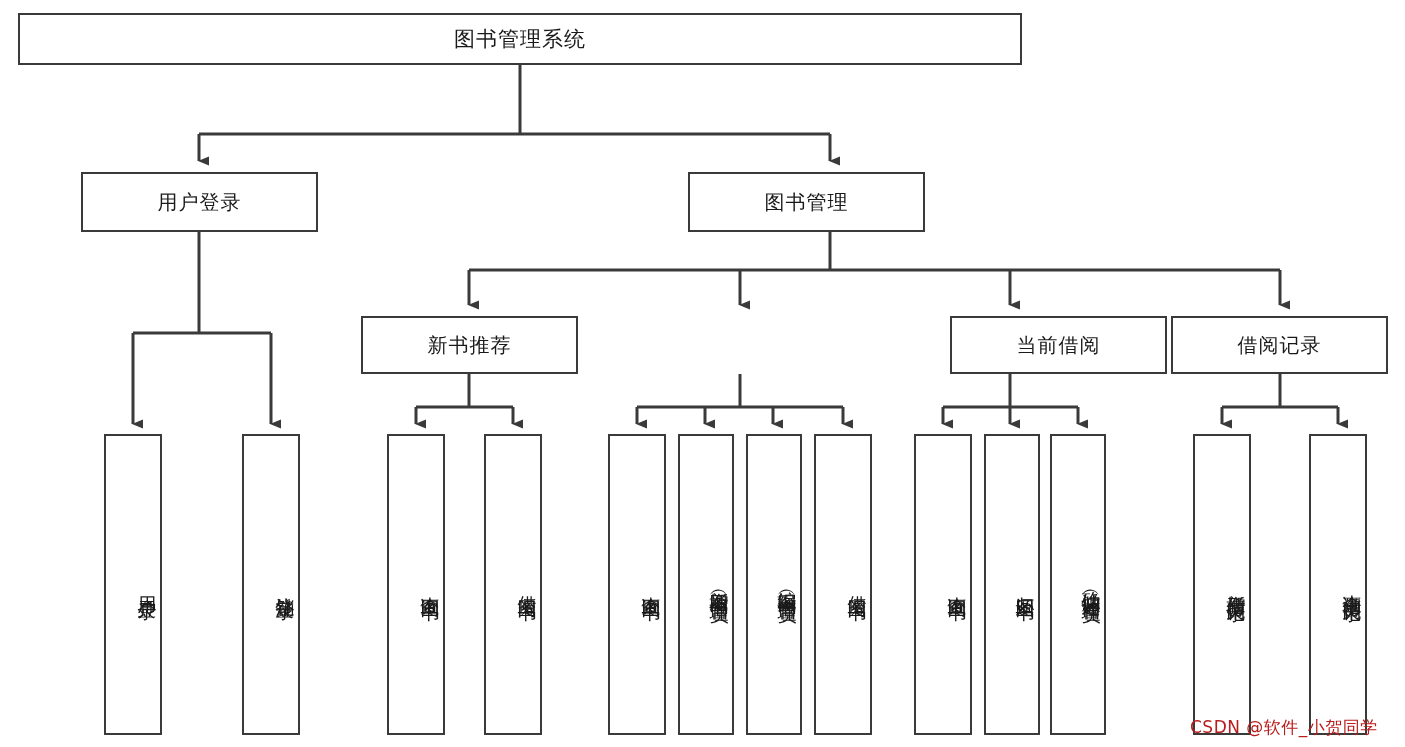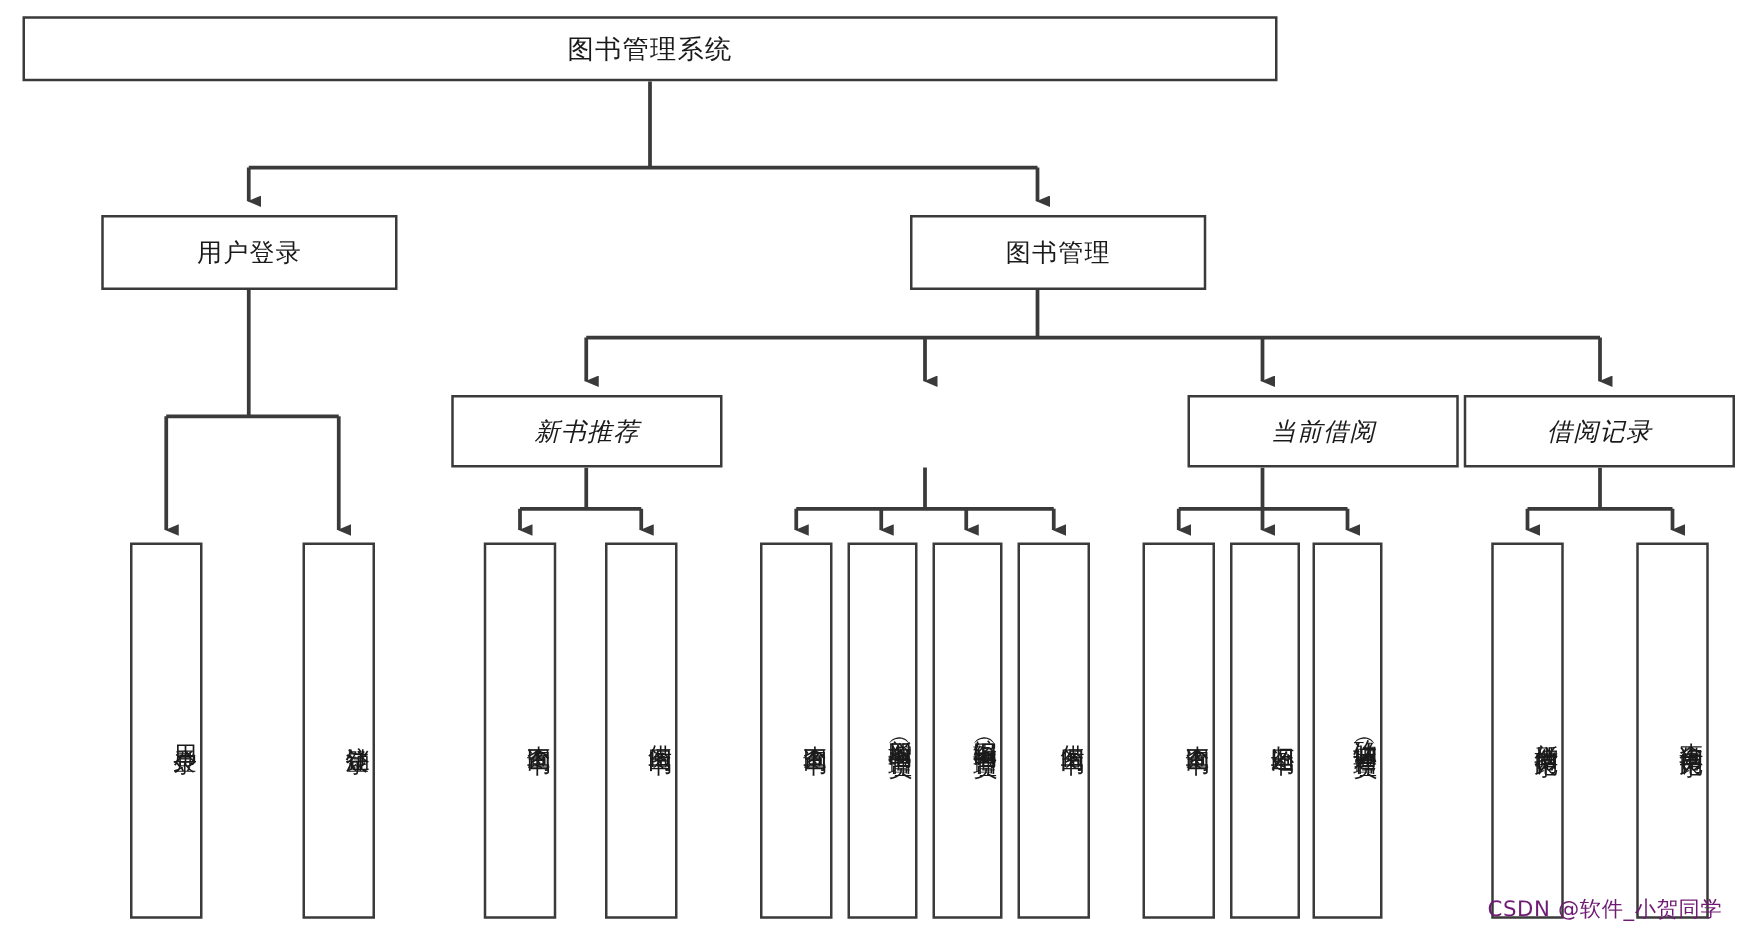--- a/index.html
+++ b/index.html
@@ -40,42 +40,41 @@
     font-size: 21px;
     letter-spacing: 1px;
   }
   .node.level1 {
     font-size: 20px;
     letter-spacing: 1px;
   }
   .node.level2 {
     font-size: 20px;
     letter-spacing: 1px;
-    font-style: italic;
   }
   .node.leaf {
     writing-mode: vertical-rl;
     text-orientation: upright;
     font-size: 19px;
     line-height: 1.35;
     letter-spacing: 2px;
     padding: 6px 0;
     align-items: flex-start;
     justify-content: center;
   }
   .node.leaf > span {
     writing-mode: vertical-rl;
     text-orientation: upright;
     display: block;
     max-height: 100%;
   }
   .watermark {
     position: absolute;
     font-size: 17px;
-    color: #701a75;
+    color: #b91c1c;
     white-space: nowrap;
     letter-spacing: 0.5px;
   }
 </style>
 </head>
 <body>
 
 <div id="canvas">
 
   <svg id="edges" viewBox="0 0 1405 747" xmlns="http://www.w3.org/2000/svg">
@@ -128,21 +127,21 @@
     </g>
   </svg>
 
   <div class="node root" style="left:18px; top:13px; width:1004px; height:52px;">
     <span>图书管理系统</span>
   </div>
 
   <div class="node level1" style="left:81px; top:172px; width:237px; height:60px;">
     <span>用户登录</span>
   </div>
-  <div class="node level1" style="left:728px; top:172px; width:237px; height:60px;text-align:right;">
+  <div class="node level1" style="left:688px; top:172px; width:237px; height:60px;text-align:right;">
     <span>图书管理</span>
   </div>
 
   <div class="node level2" style="left:361px; top:316px; width:217px; height:58px;">
     <span>新书推荐</span>
   </div>
   <div class="node level2" style="left:950px; top:316px; width:217px; height:58px;">
     <span>当前借阅</span>
   </div>
   <div class="node level2" style="left:1171px; top:316px; width:217px; height:58px;text-align:center;">

